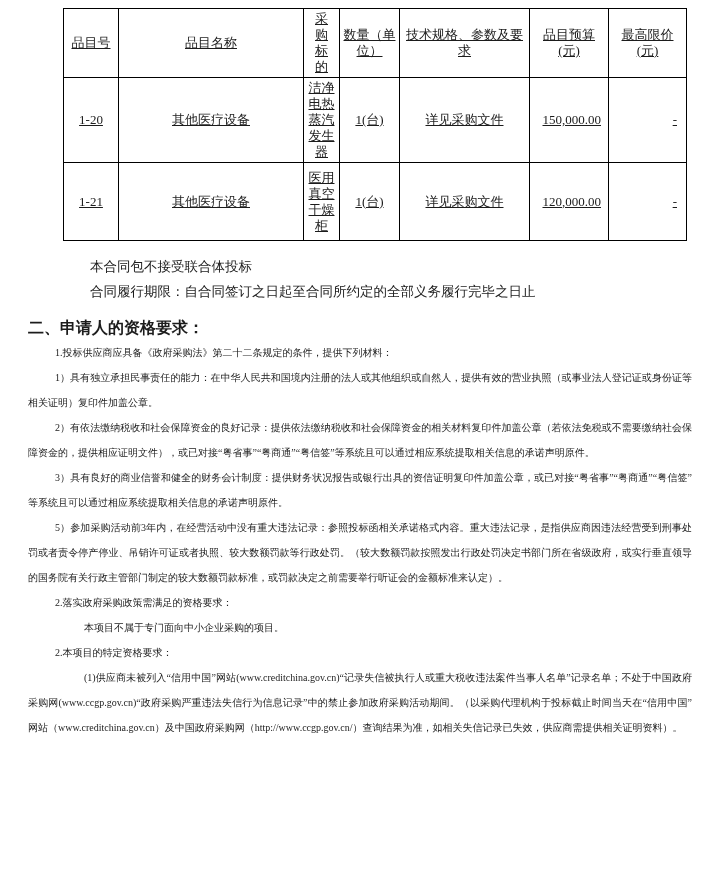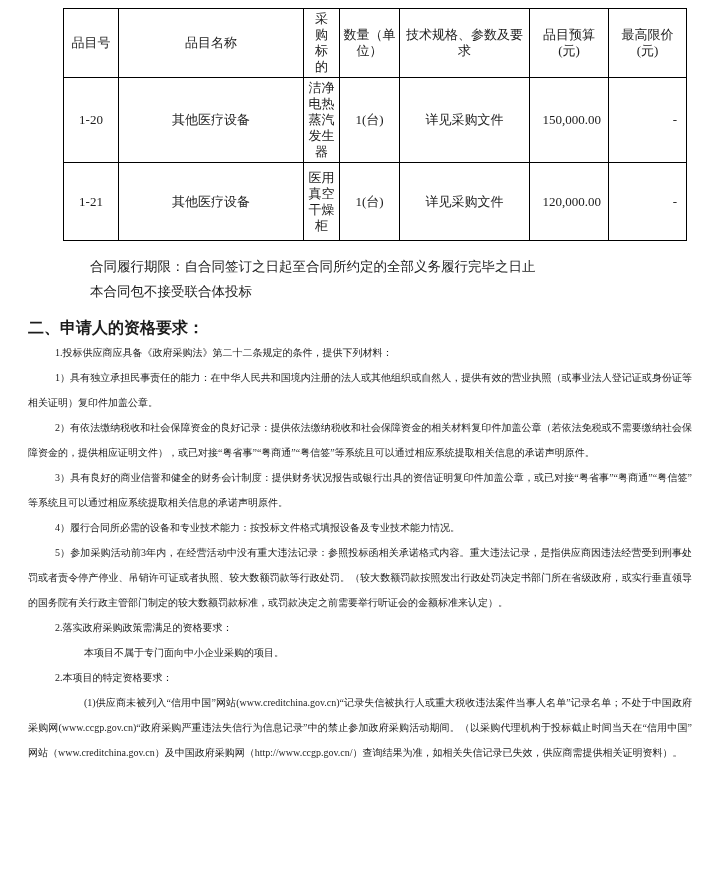--- a/index.html
+++ b/index.html
@@ -23,20 +23,21 @@
   table.items td{
     border:1px solid #000;
     font-weight:normal;
     font-size:13px;
     line-height:16px;
     text-align:center;
     vertical-align:middle;
     padding:2px 3px;
     word-break:break-all;
     box-sizing:border-box;
+    text-decoration:underline;
   }
   table.items thead tr{height:64px;}
   table.items tbody tr{height:78px;}
   
   table.items th.c2{padding:2px 10px;}
   
   table.items td.c5{text-align:right;padding-right:7px;}
   table.items td.c6{text-align:right;padding-right:9px;}
   
   .notes{
@@ -102,32 +103,31 @@
           <td class="c2">医用真空干燥柜</td>
           <td class="c3">1(台)</td>
           <td class="c4">详见采购文件</td>
           <td class="c5">120,000.00</td>
           <td class="c6">-</td>
         </tr>
       </tbody>
   </table>
 
   <div class="notes">
+    <div class="note-line">本合同包不接受联合体投标</div>
     <div class="note-line">合同履行期限：自合同签订之日起至合同所约定的全部义务履行完毕之日止</div>
-    <div class="note-line">本合同包不接受联合体投标</div>
   </div>
 
   <div class="sec-title">二、申请人的资格要求：</div>
 
   <div>
       <div class="para ind1">1.投标供应商应具备《政府采购法》第二十二条规定的条件，提供下列材料：</div>
       <div class="para ind1">1）具有独立承担民事责任的能力：在中华人民共和国境内注册的法人或其他组织或自然人，提供有效的营业执照（或事业法人登记证或身份证等相关证明）复印件加盖公章。</div>
       <div class="para ind1">2）有依法缴纳税收和社会保障资金的良好记录：提供依法缴纳税收和社会保障资金的相关材料复印件加盖公章（若依法免税或不需要缴纳社会保障资金的，提供相应证明文件），或已对接“粤省事”“粤商通”“粤信签”等系统且可以通过相应系统提取相关信息的承诺声明原件。</div>
       <div class="para ind1">3）具有良好的商业信誉和健全的财务会计制度：提供财务状况报告或银行出具的资信证明复印件加盖公章，或已对接“粤省事”“粤商通”“粤信签”等系统且可以通过相应系统提取相关信息的承诺声明原件。</div>
-      <div class="para ind1">4）履行合同所必需的设备和专业技术能力：按投标文件格式填报设备及专业技术能力情况。</div>
       <div class="para ind1">5）参加采购活动前3年内，在经营活动中没有重大违法记录：参照投标函相关承诺格式内容。重大违法记录，是指供应商因违法经营受到刑事处罚或者责令停产停业、吊销许可证或者执照、较大数额罚款等行政处罚。（较大数额罚款按照发出行政处罚决定书部门所在省级政府，或实行垂直领导的国务院有关行政主管部门制定的较大数额罚款标准，或罚款决定之前需要举行听证会的金额标准来认定）。</div>
       <div class="para ind1">2.落实政府采购政策需满足的资格要求：</div>
       <div class="para ind2">本项目不属于专门面向中小企业采购的项目。</div>
       <div class="para ind1">2.本项目的特定资格要求：</div>
       <div class="para ind2">(1)供应商未被列入“信用中国”网站(www.creditchina.gov.cn)“记录失信被执行人或重大税收违法案件当事人名单”记录名单；不处于中国政府采购网(www.ccgp.gov.cn)“政府采购严重违法失信行为信息记录”中的禁止参加政府采购活动期间。（以采购代理机构于投标截止时间当天在“信用中国”网站（www.creditchina.gov.cn）及中国政府采购网（http://www.ccgp.gov.cn/）查询结果为准，如相关失信记录已失效，供应商需提供相关证明资料）。</div>
     </div>
 
 </div>
 
 </body></html>

